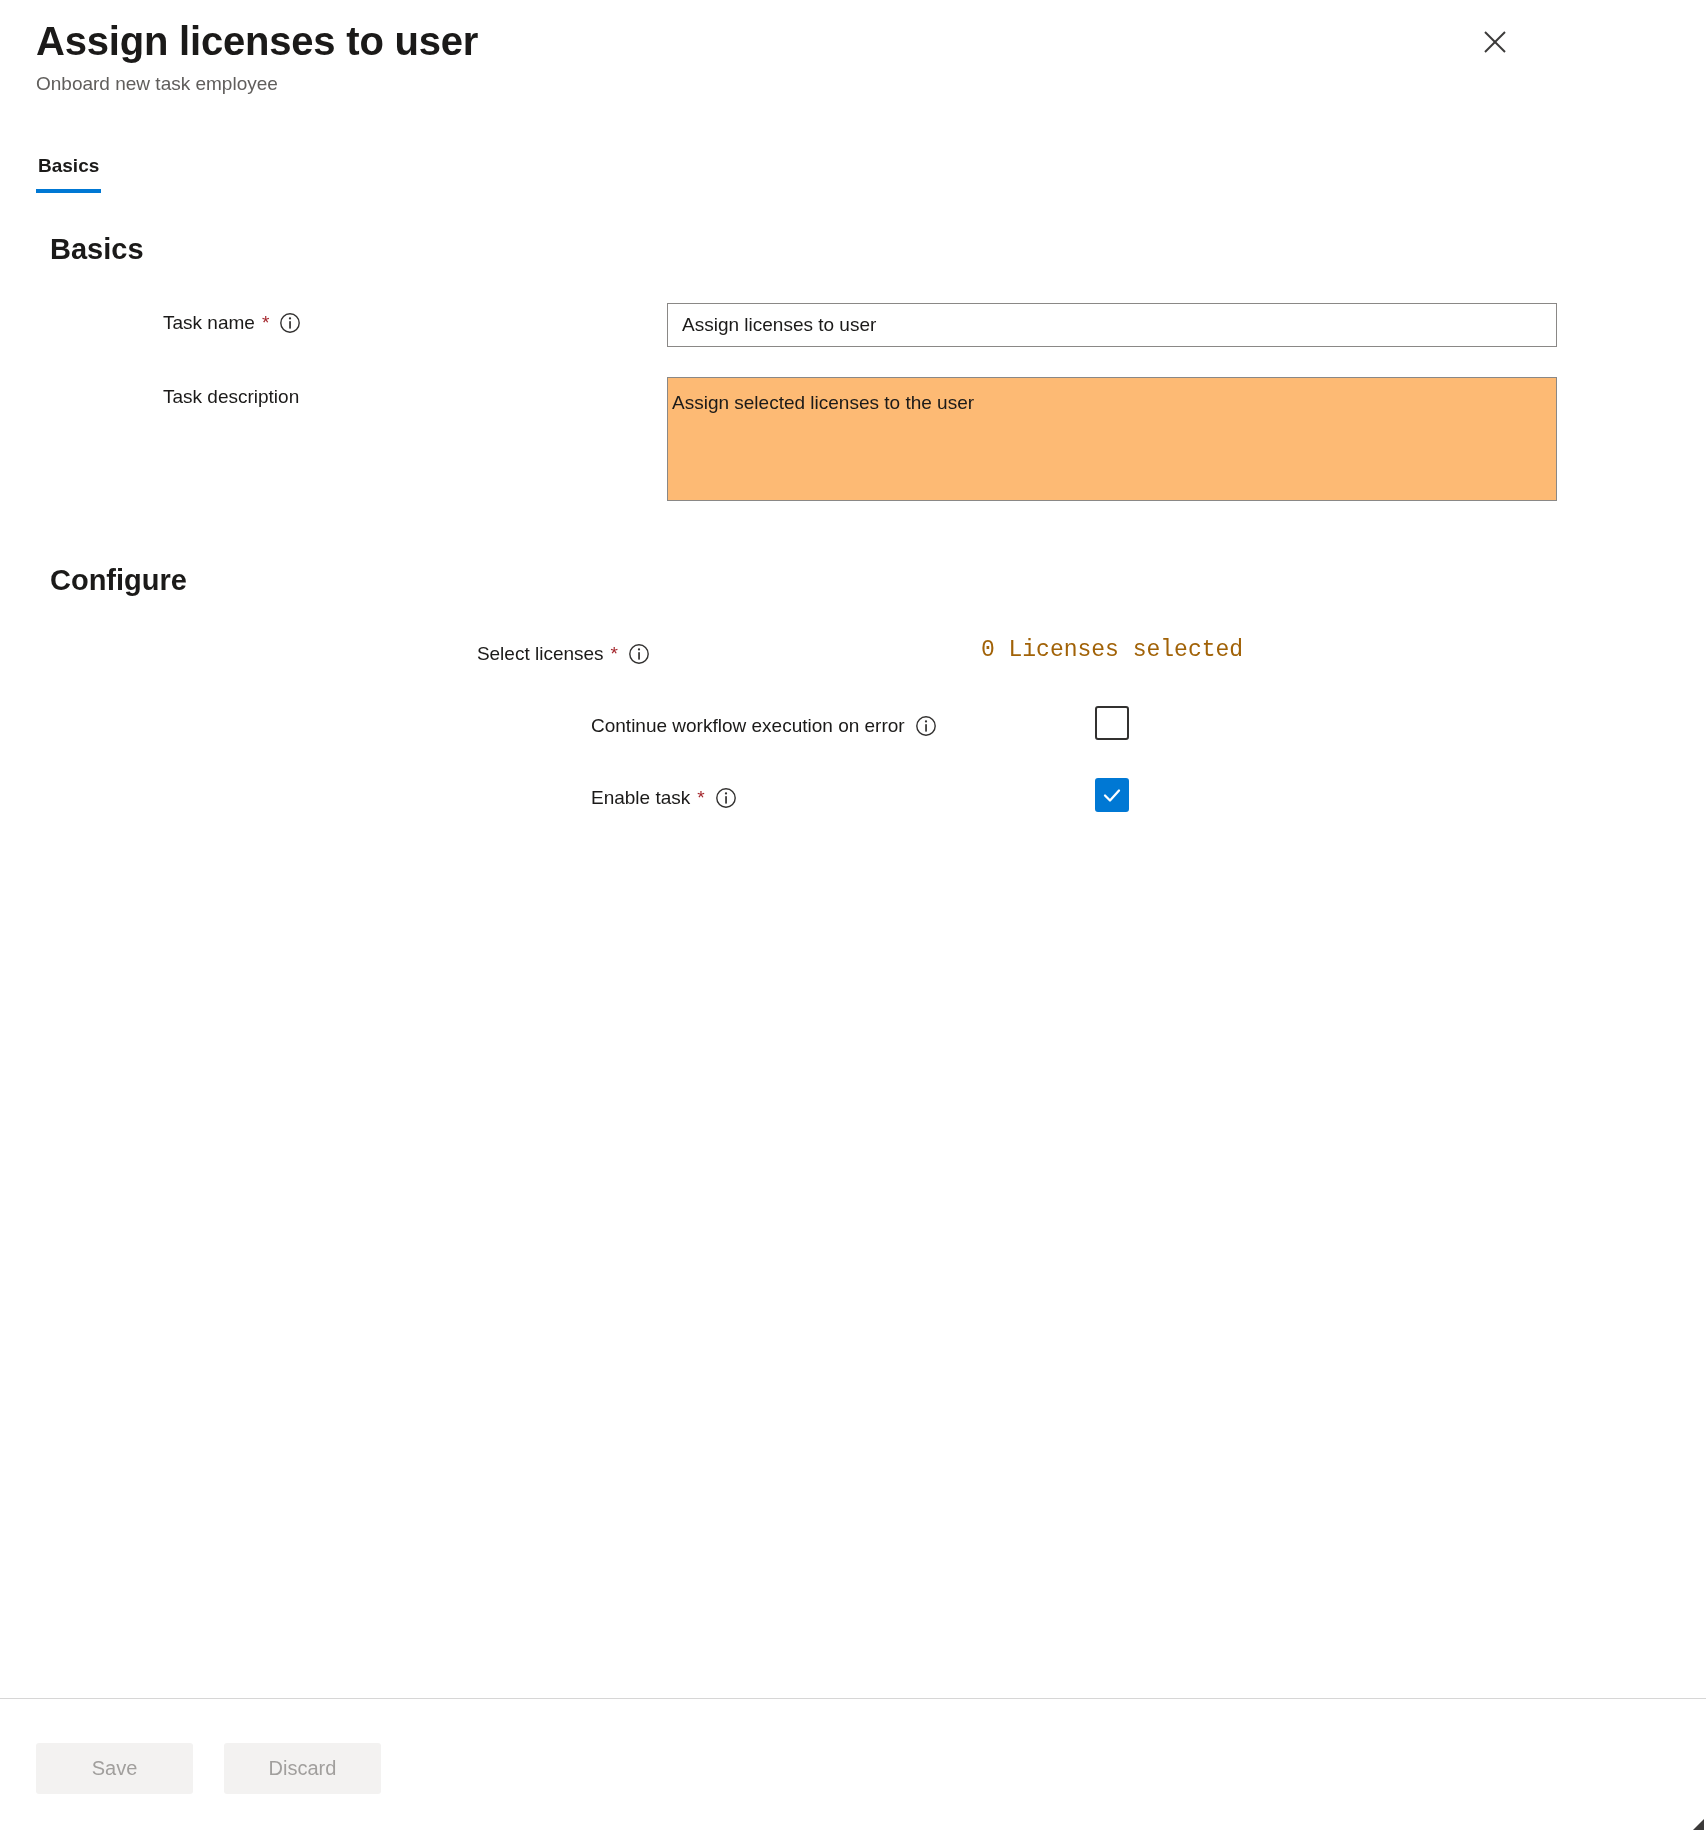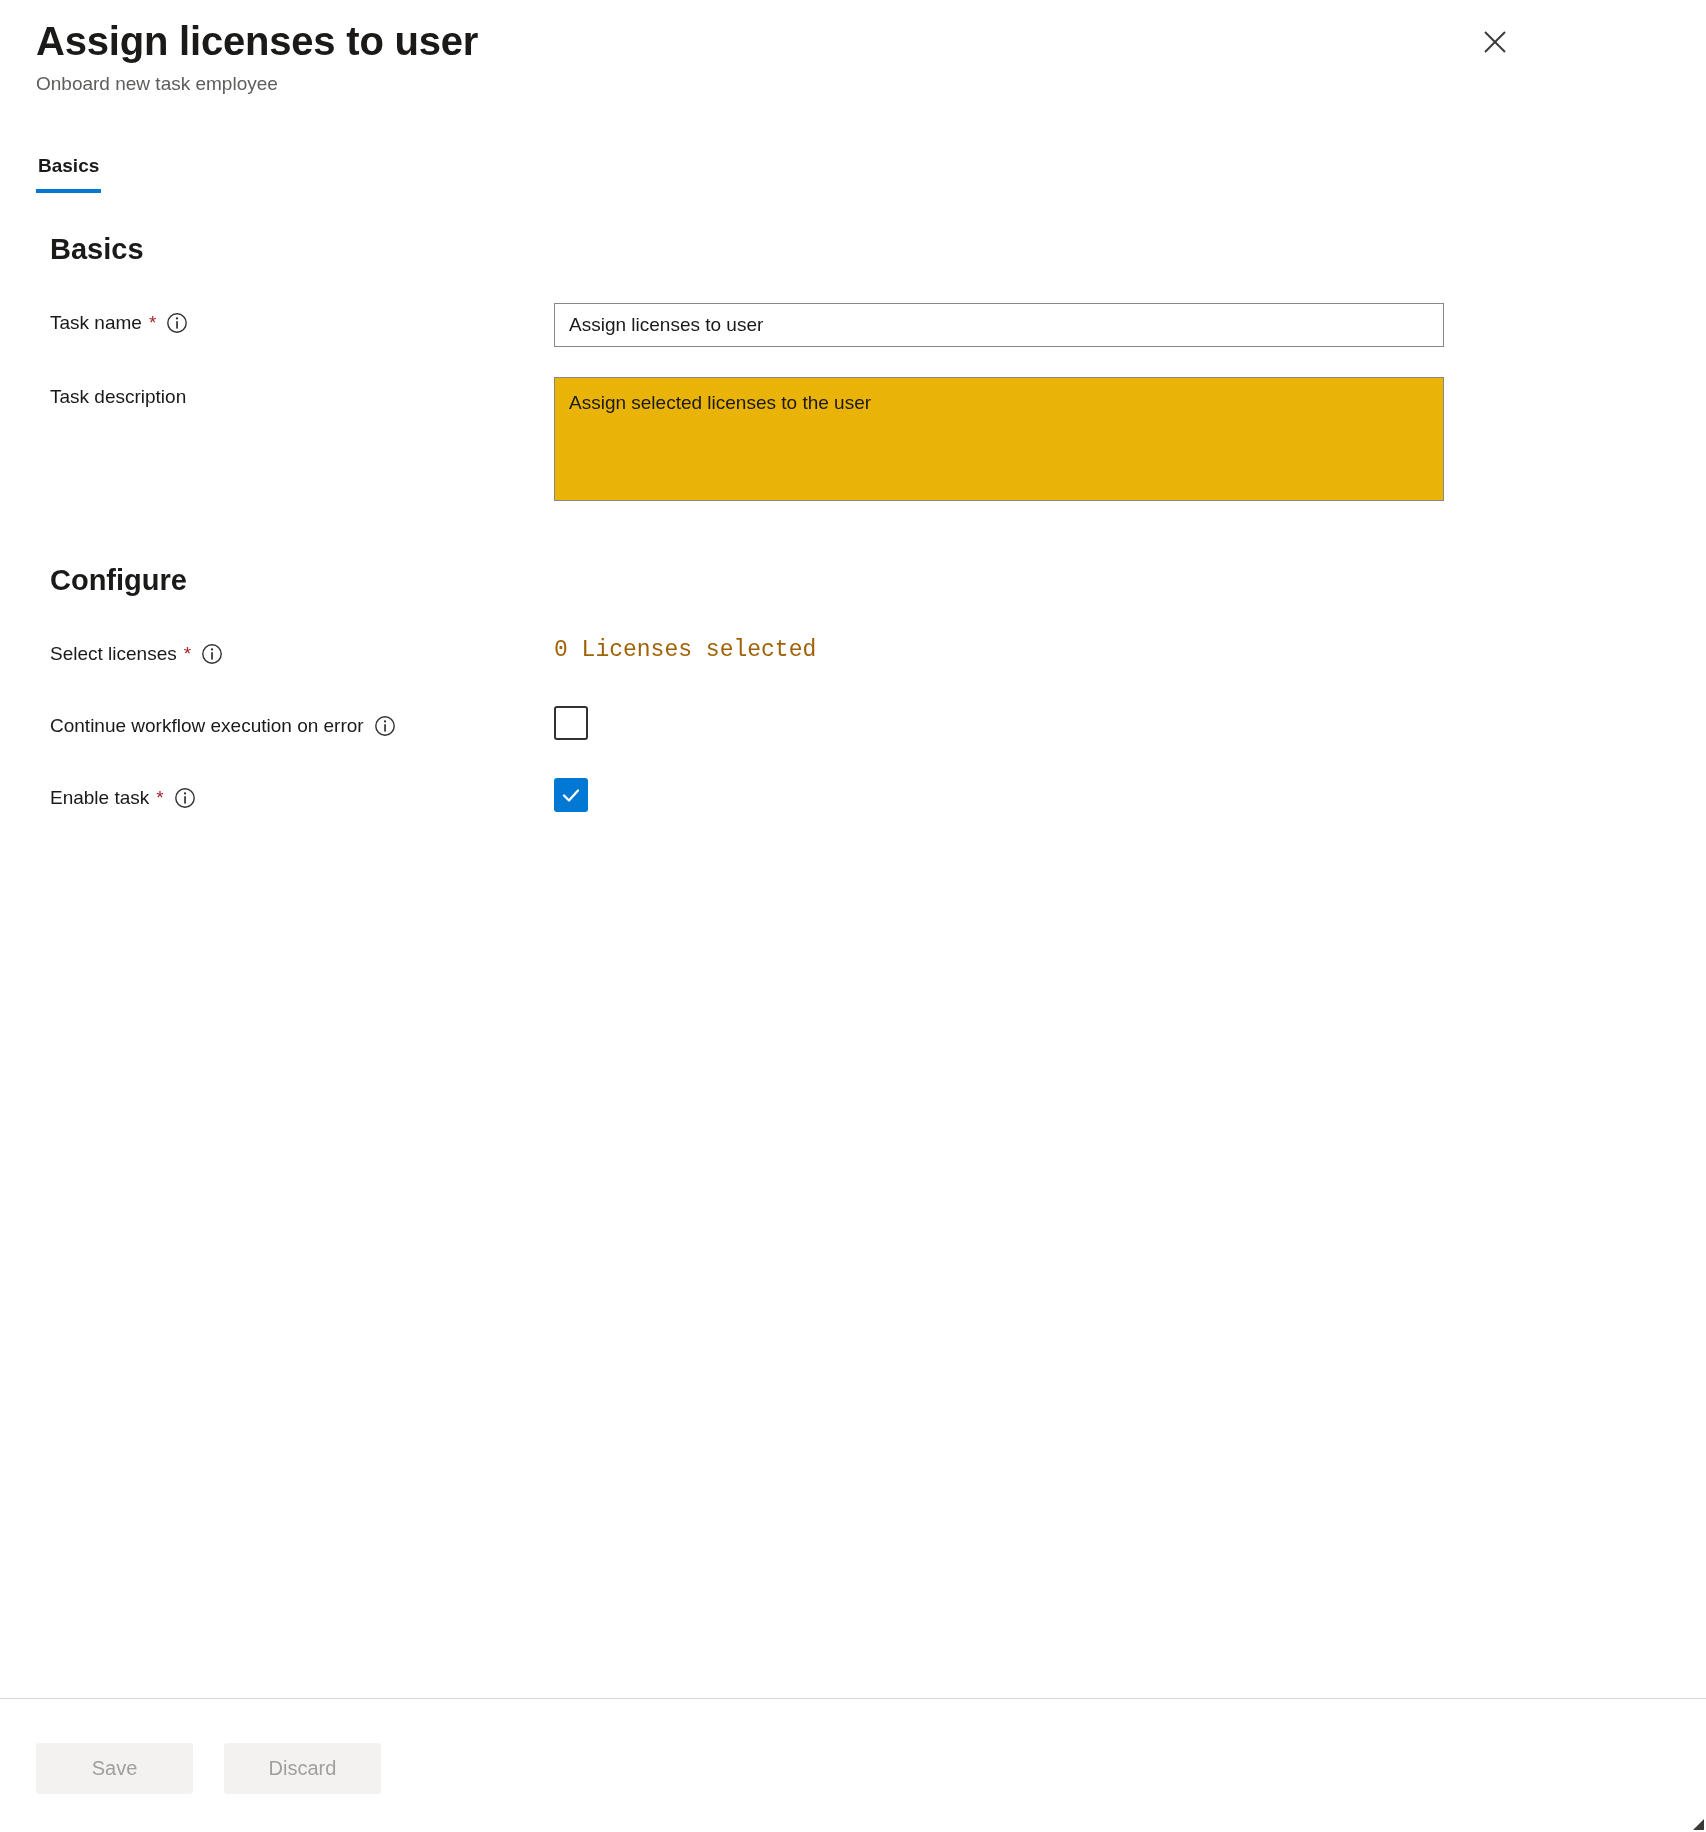--- a/index.html
+++ b/index.html
@@ -87,20 +87,21 @@
     margin: 0 0 0 14px;
     line-height: 1.2;
   }
   .section-heading.configure { margin-top: 62px; }
 
   .field-row {
     display: flex;
     align-items: flex-start;
     margin-top: 36px;
     padding-left: 14px;
+    justify-content: center;
   }
   .field-row.tight { margin-top: 30px; }
 
   .field-label {
     width: 504px;
     flex: 0 0 504px;
     font-size: 19px;
     color: #1b1a19;
     line-height: 32px;
     padding-top: 4px;
@@ -134,25 +135,25 @@
     font-size: 19px;
     color: #1b1a19;
     padding: 0 14px;
     outline: none;
     border-radius: 0;
   }
   .text-area {
     width: 890px;
     height: 124px;
     border: 1px solid #8a8886;
-    background: #eab308;
+    background: #fdba74;
     font-family: "Liberation Sans", sans-serif;
     font-size: 19px;
     color: #1b1a19;
-    padding: 12px 14px;
+    padding: 12px 4px;
     outline: none;
     resize: none;
     line-height: 1.35;
     border-radius: 0;
   }
 
   .link {
     font-size: 23px;
     color: #a16207;
     cursor: pointer;

